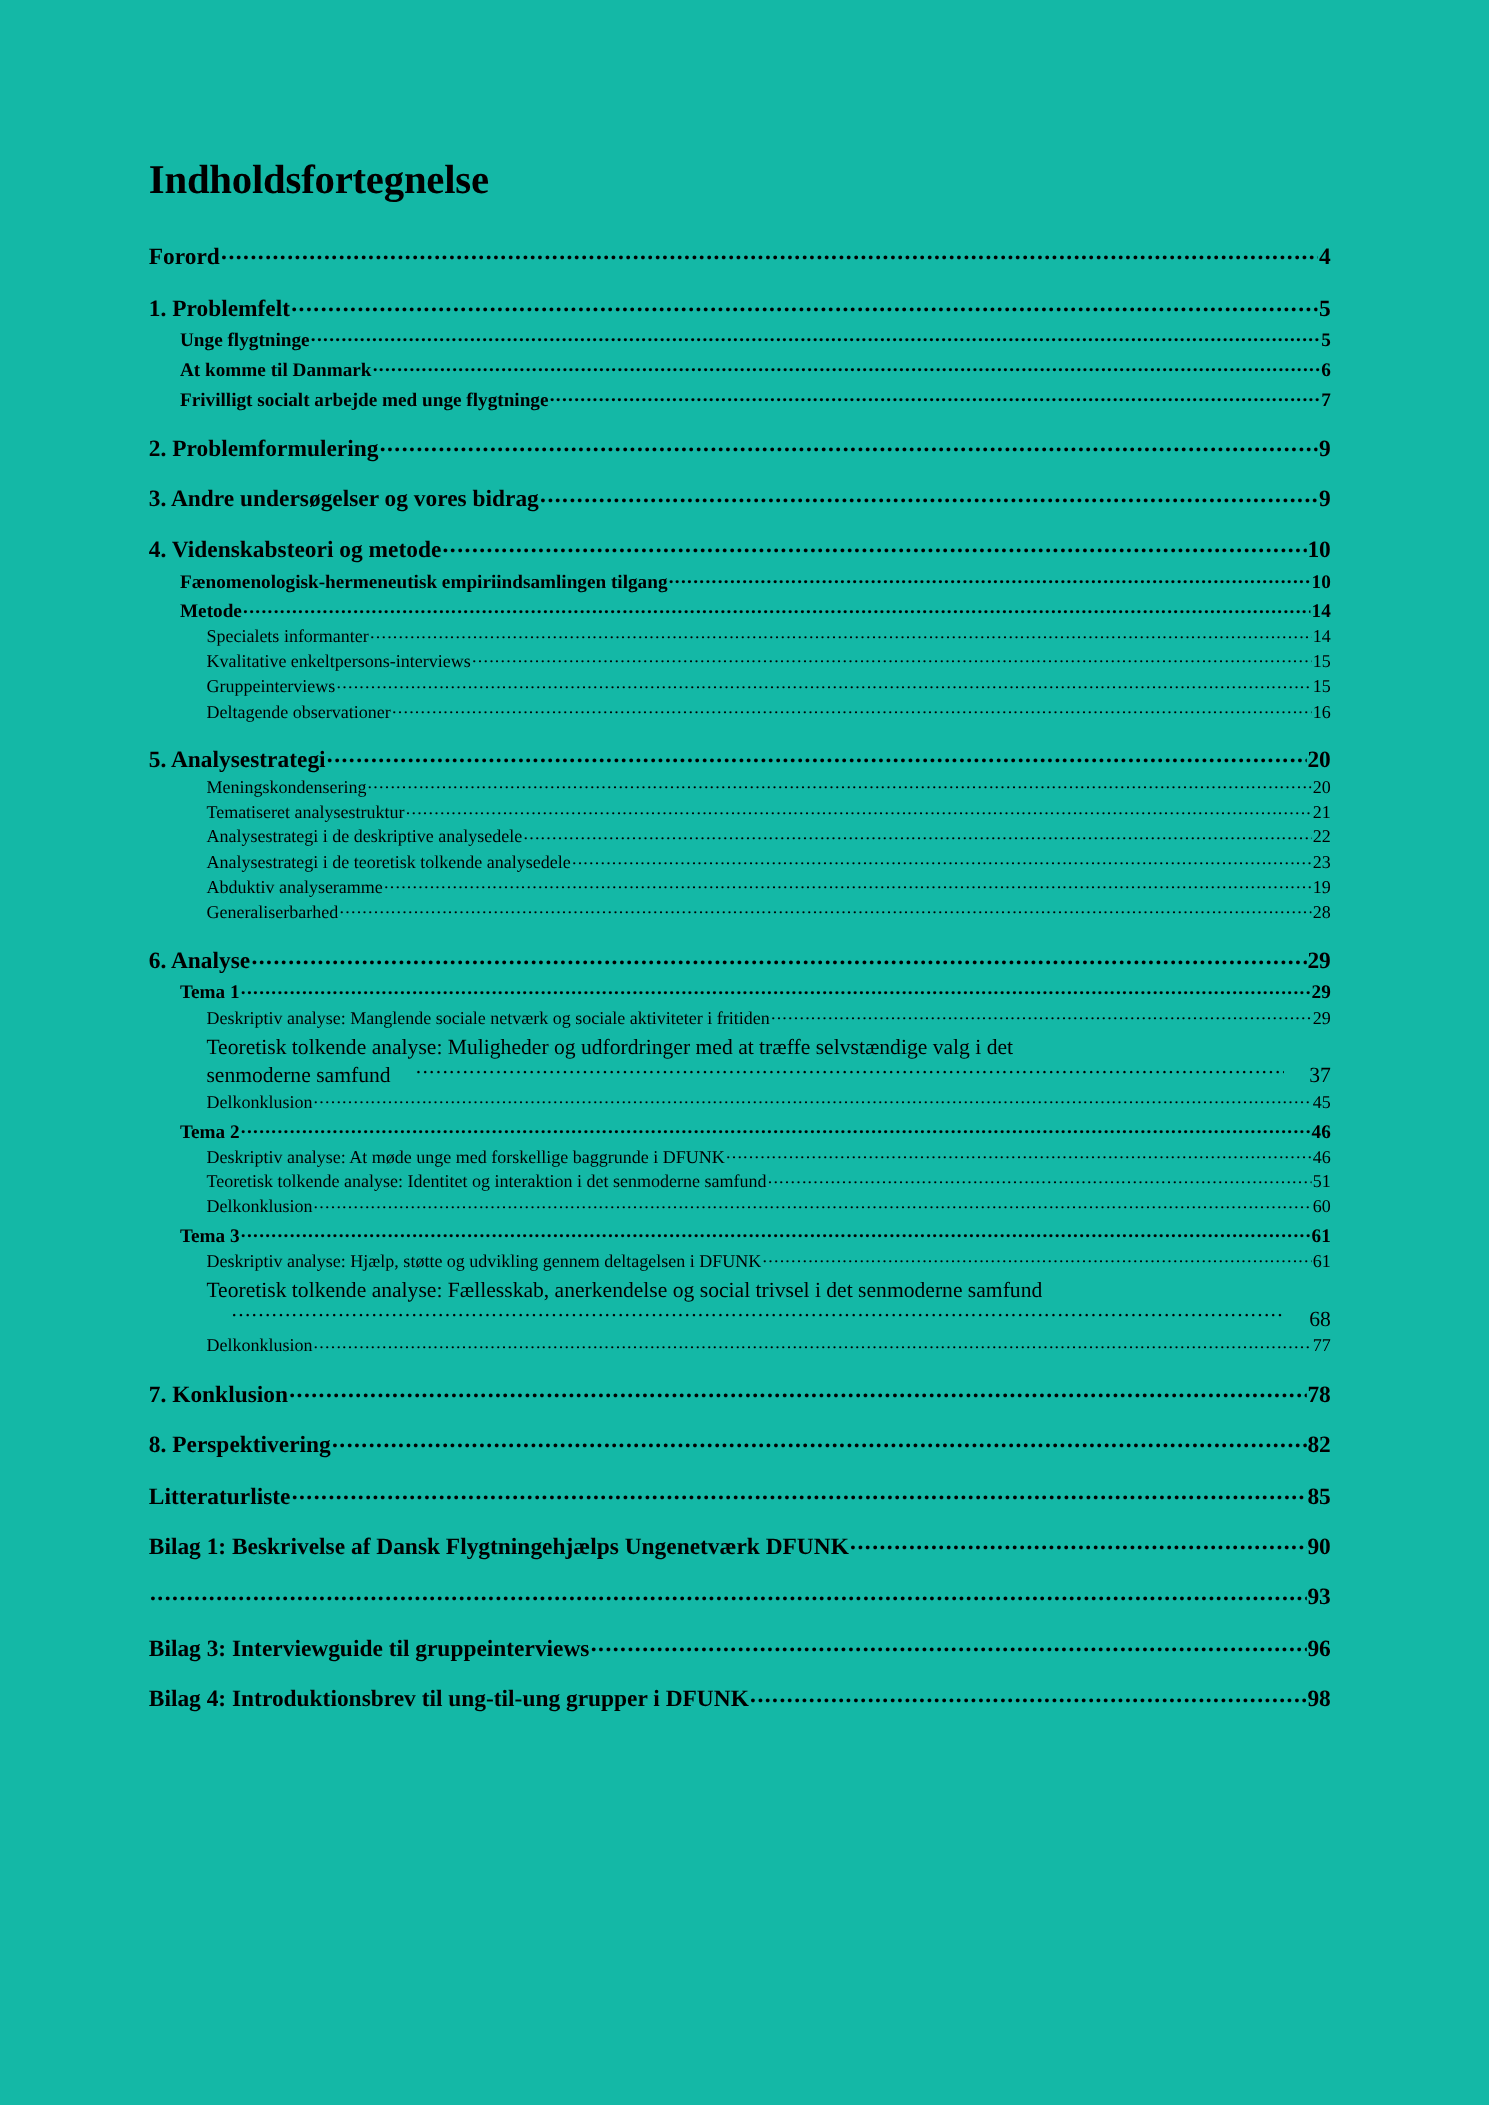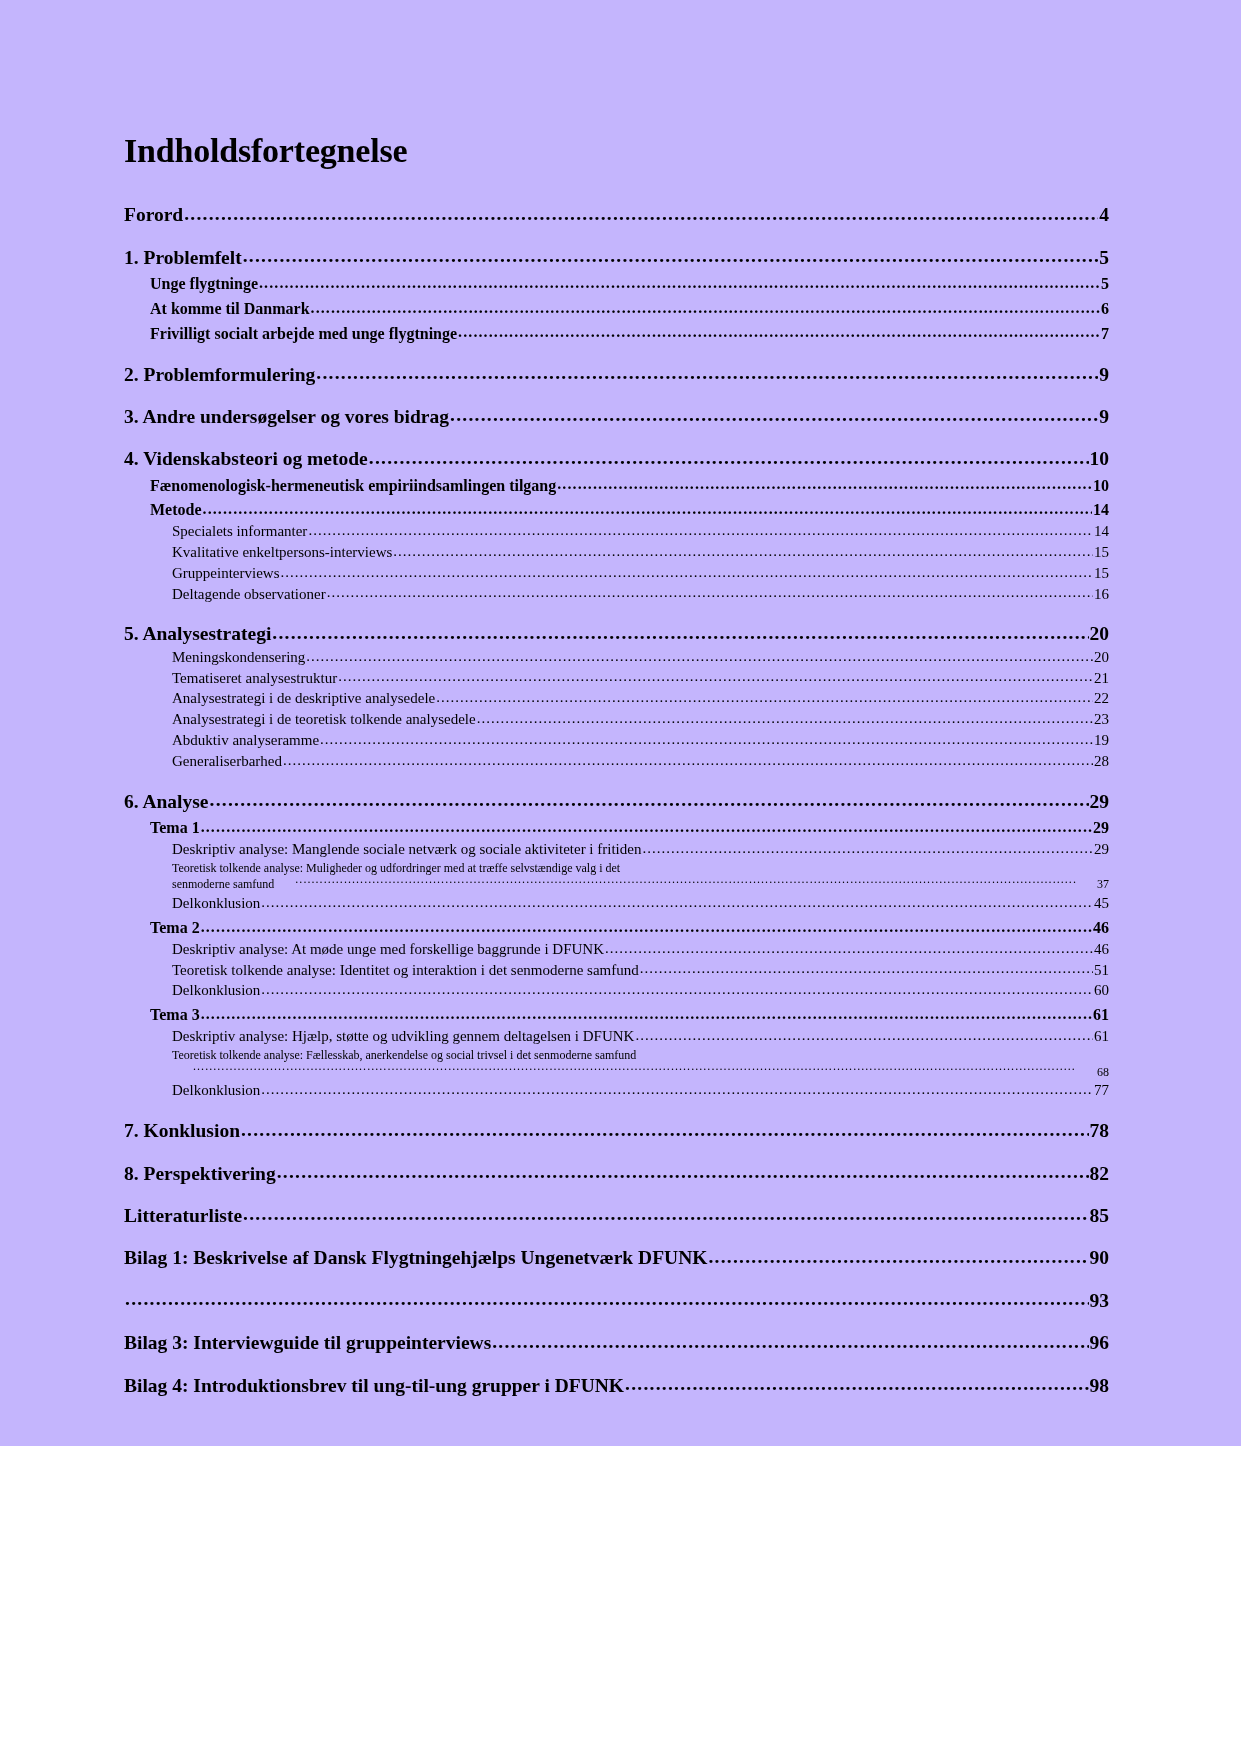--- a/index.html
+++ b/index.html
@@ -4,22 +4,22 @@
 <title>Indholdsfortegnelse</title>
 <style>
   html, body {
     margin: 0;
     padding: 0;
     background: #ffffff;
   }
   .page {
     position: relative;
     width: 1241px;
-    height: 1446px;
-    background: #c4b5fd;
+    height: 1754px;
+    background: #14b8a6;
     margin: 0 auto;
     overflow: hidden;
     font-family: "Liberation Serif", "DejaVu Serif", serif;
     color: #000000;
     box-sizing: border-box;
   }
   .content {
     position: absolute;
     left: 124px;
     top: 132px;
@@ -31,21 +31,21 @@
     font-weight: bold;
     font-size: 34px;
     line-height: 1.1;
     margin: 0 0 34px 0;
     letter-spacing: -0.2px;
   }
 
   
   .toc-entry {
     display: flex;
-    align-items: flex-end;
+    align-items: center;
     width: 100%;
     box-sizing: border-box;
   }
   .toc-label {
     white-space: pre-wrap;
     flex: 0 1 auto;
   }
   .toc-dots {
     flex: 1 1 auto;
     min-width: 6px;
@@ -98,21 +98,21 @@
     font-weight: normal;
     margin-top: 1px;
     margin-bottom: 0;
     line-height: 1.32;
     padding-left: 48px;
   }
   .lvl3 .toc-dots::after { letter-spacing: 1.0px; font-weight: normal; }
 
   
   .wrap3 {
-    font-size: 12px;
+    font-size: 18px;
     line-height: 1.32;
     margin-top: 1px;
     padding-left: 48px;
     box-sizing: border-box;
   }
   .wrap3 .wrap-text {
     display: block;
   }
   .wrap3 .last-line {
     display: flex;

